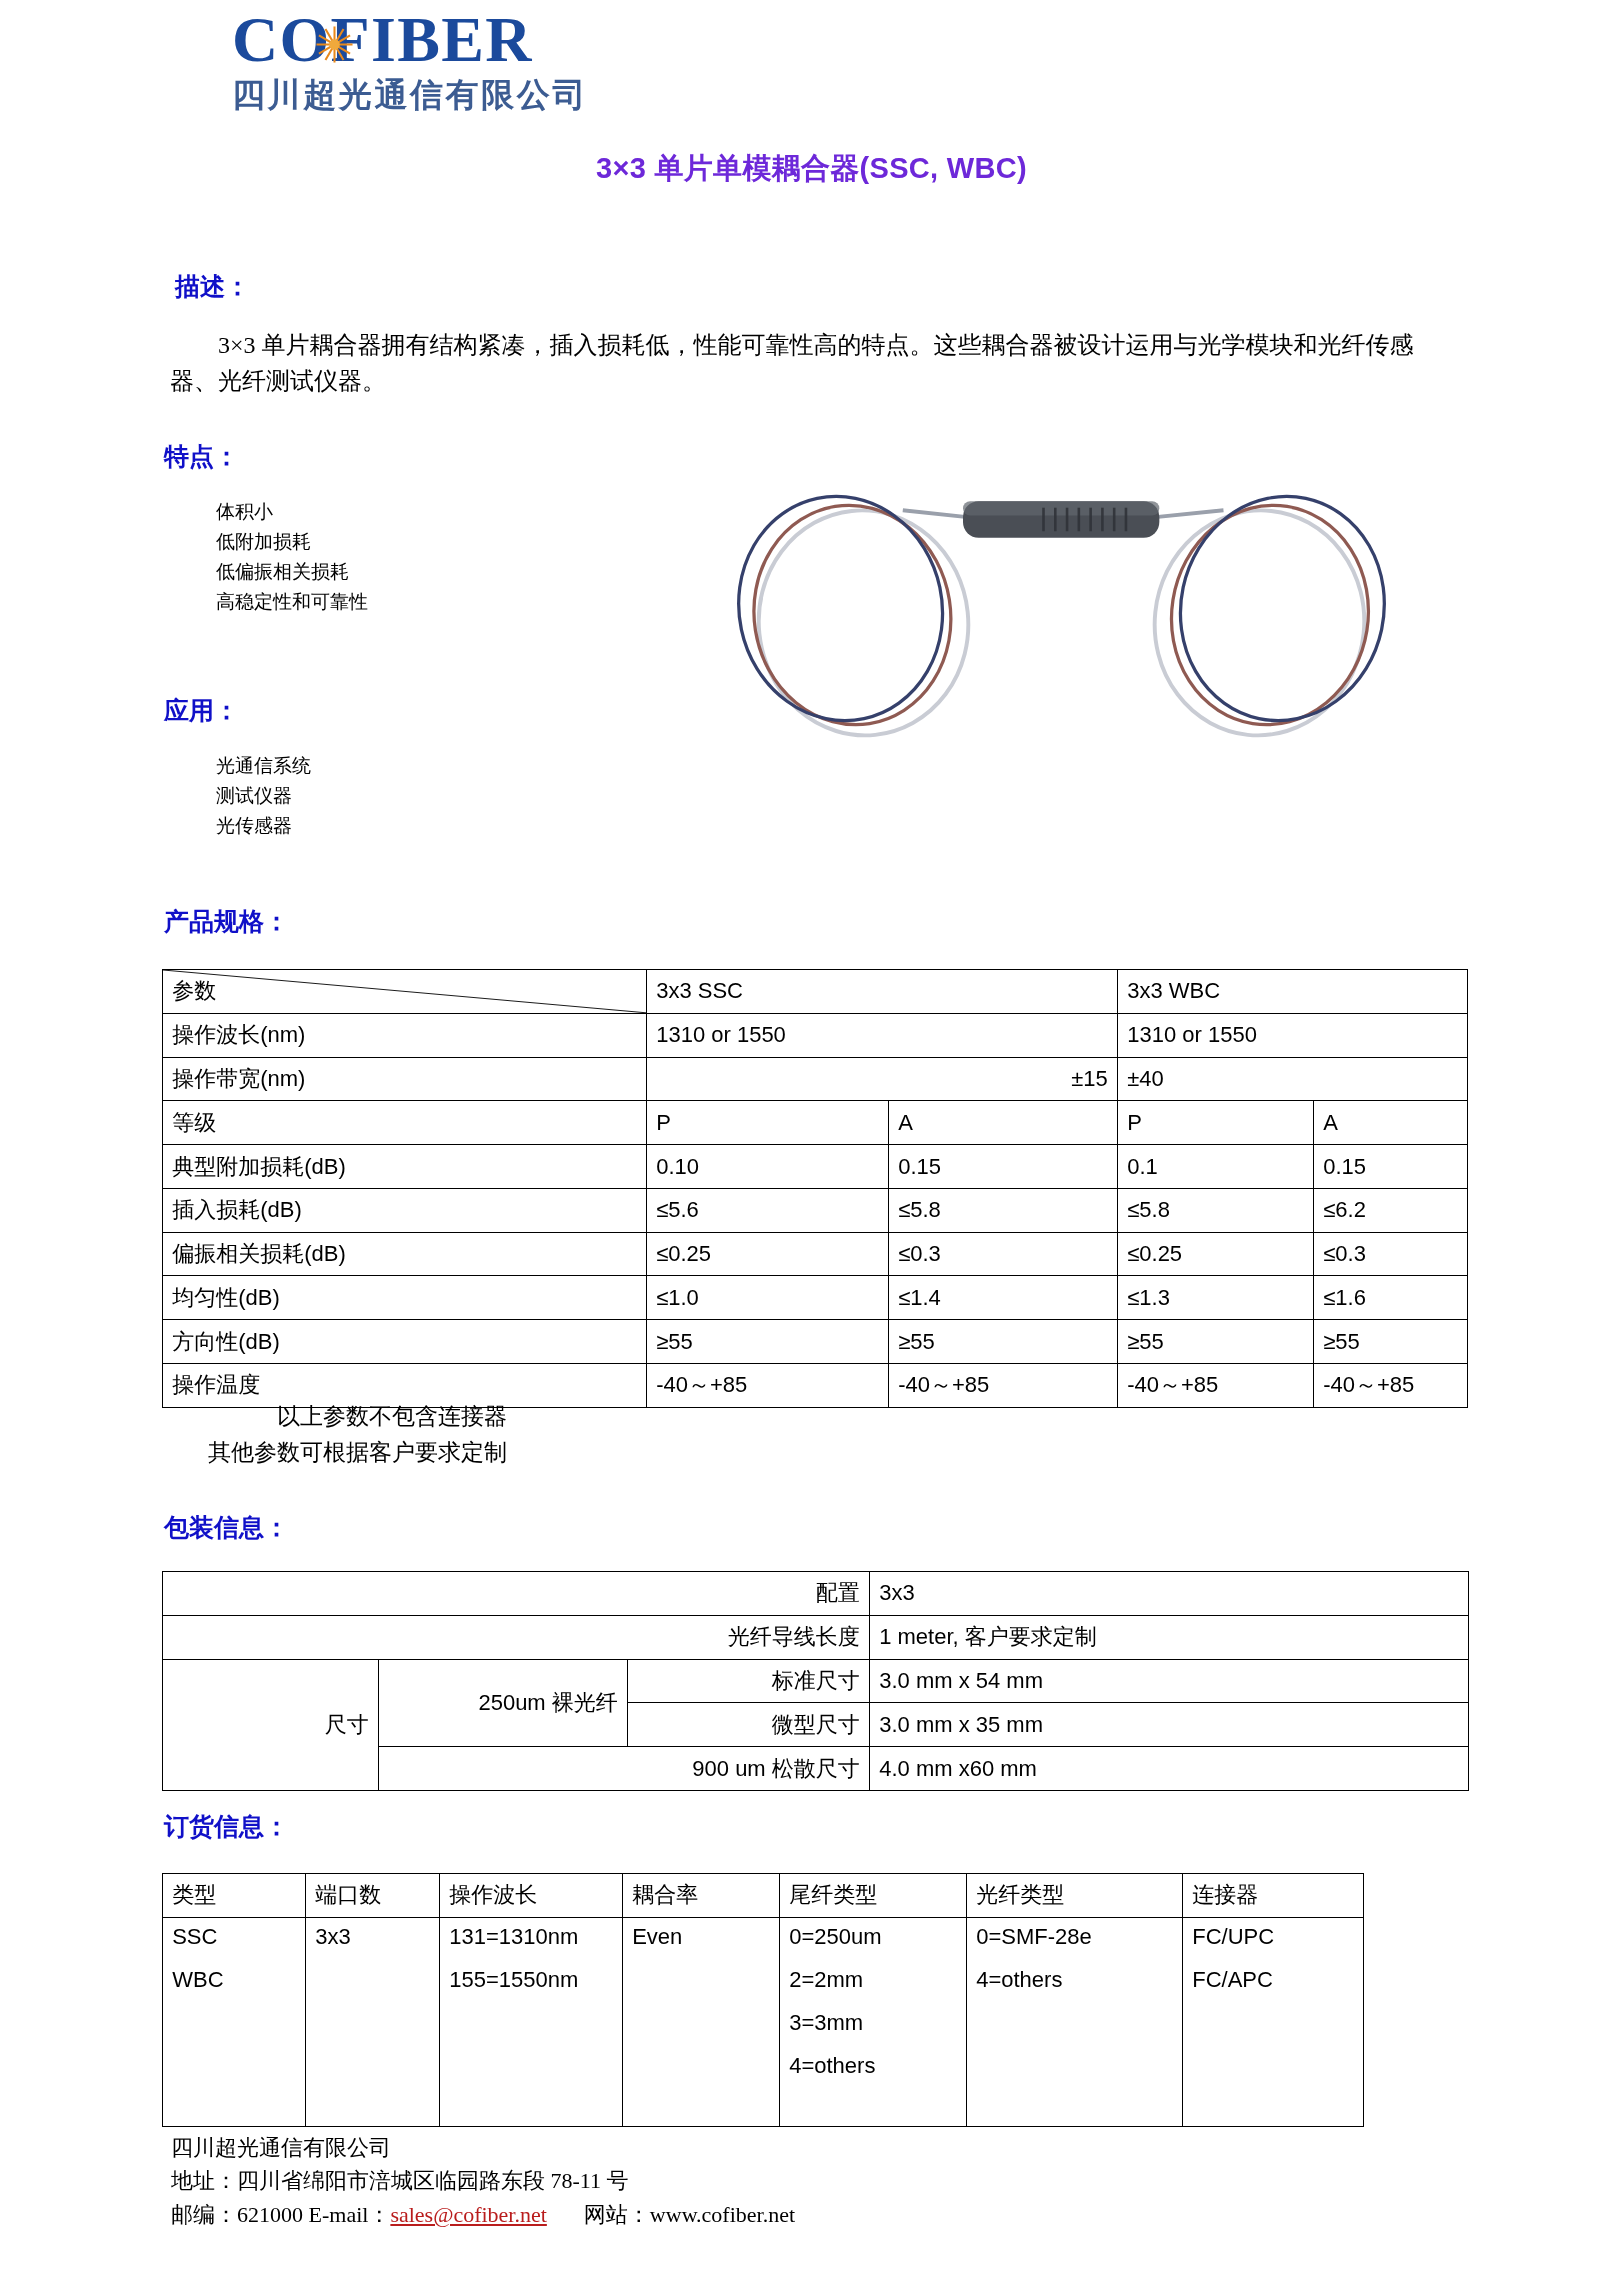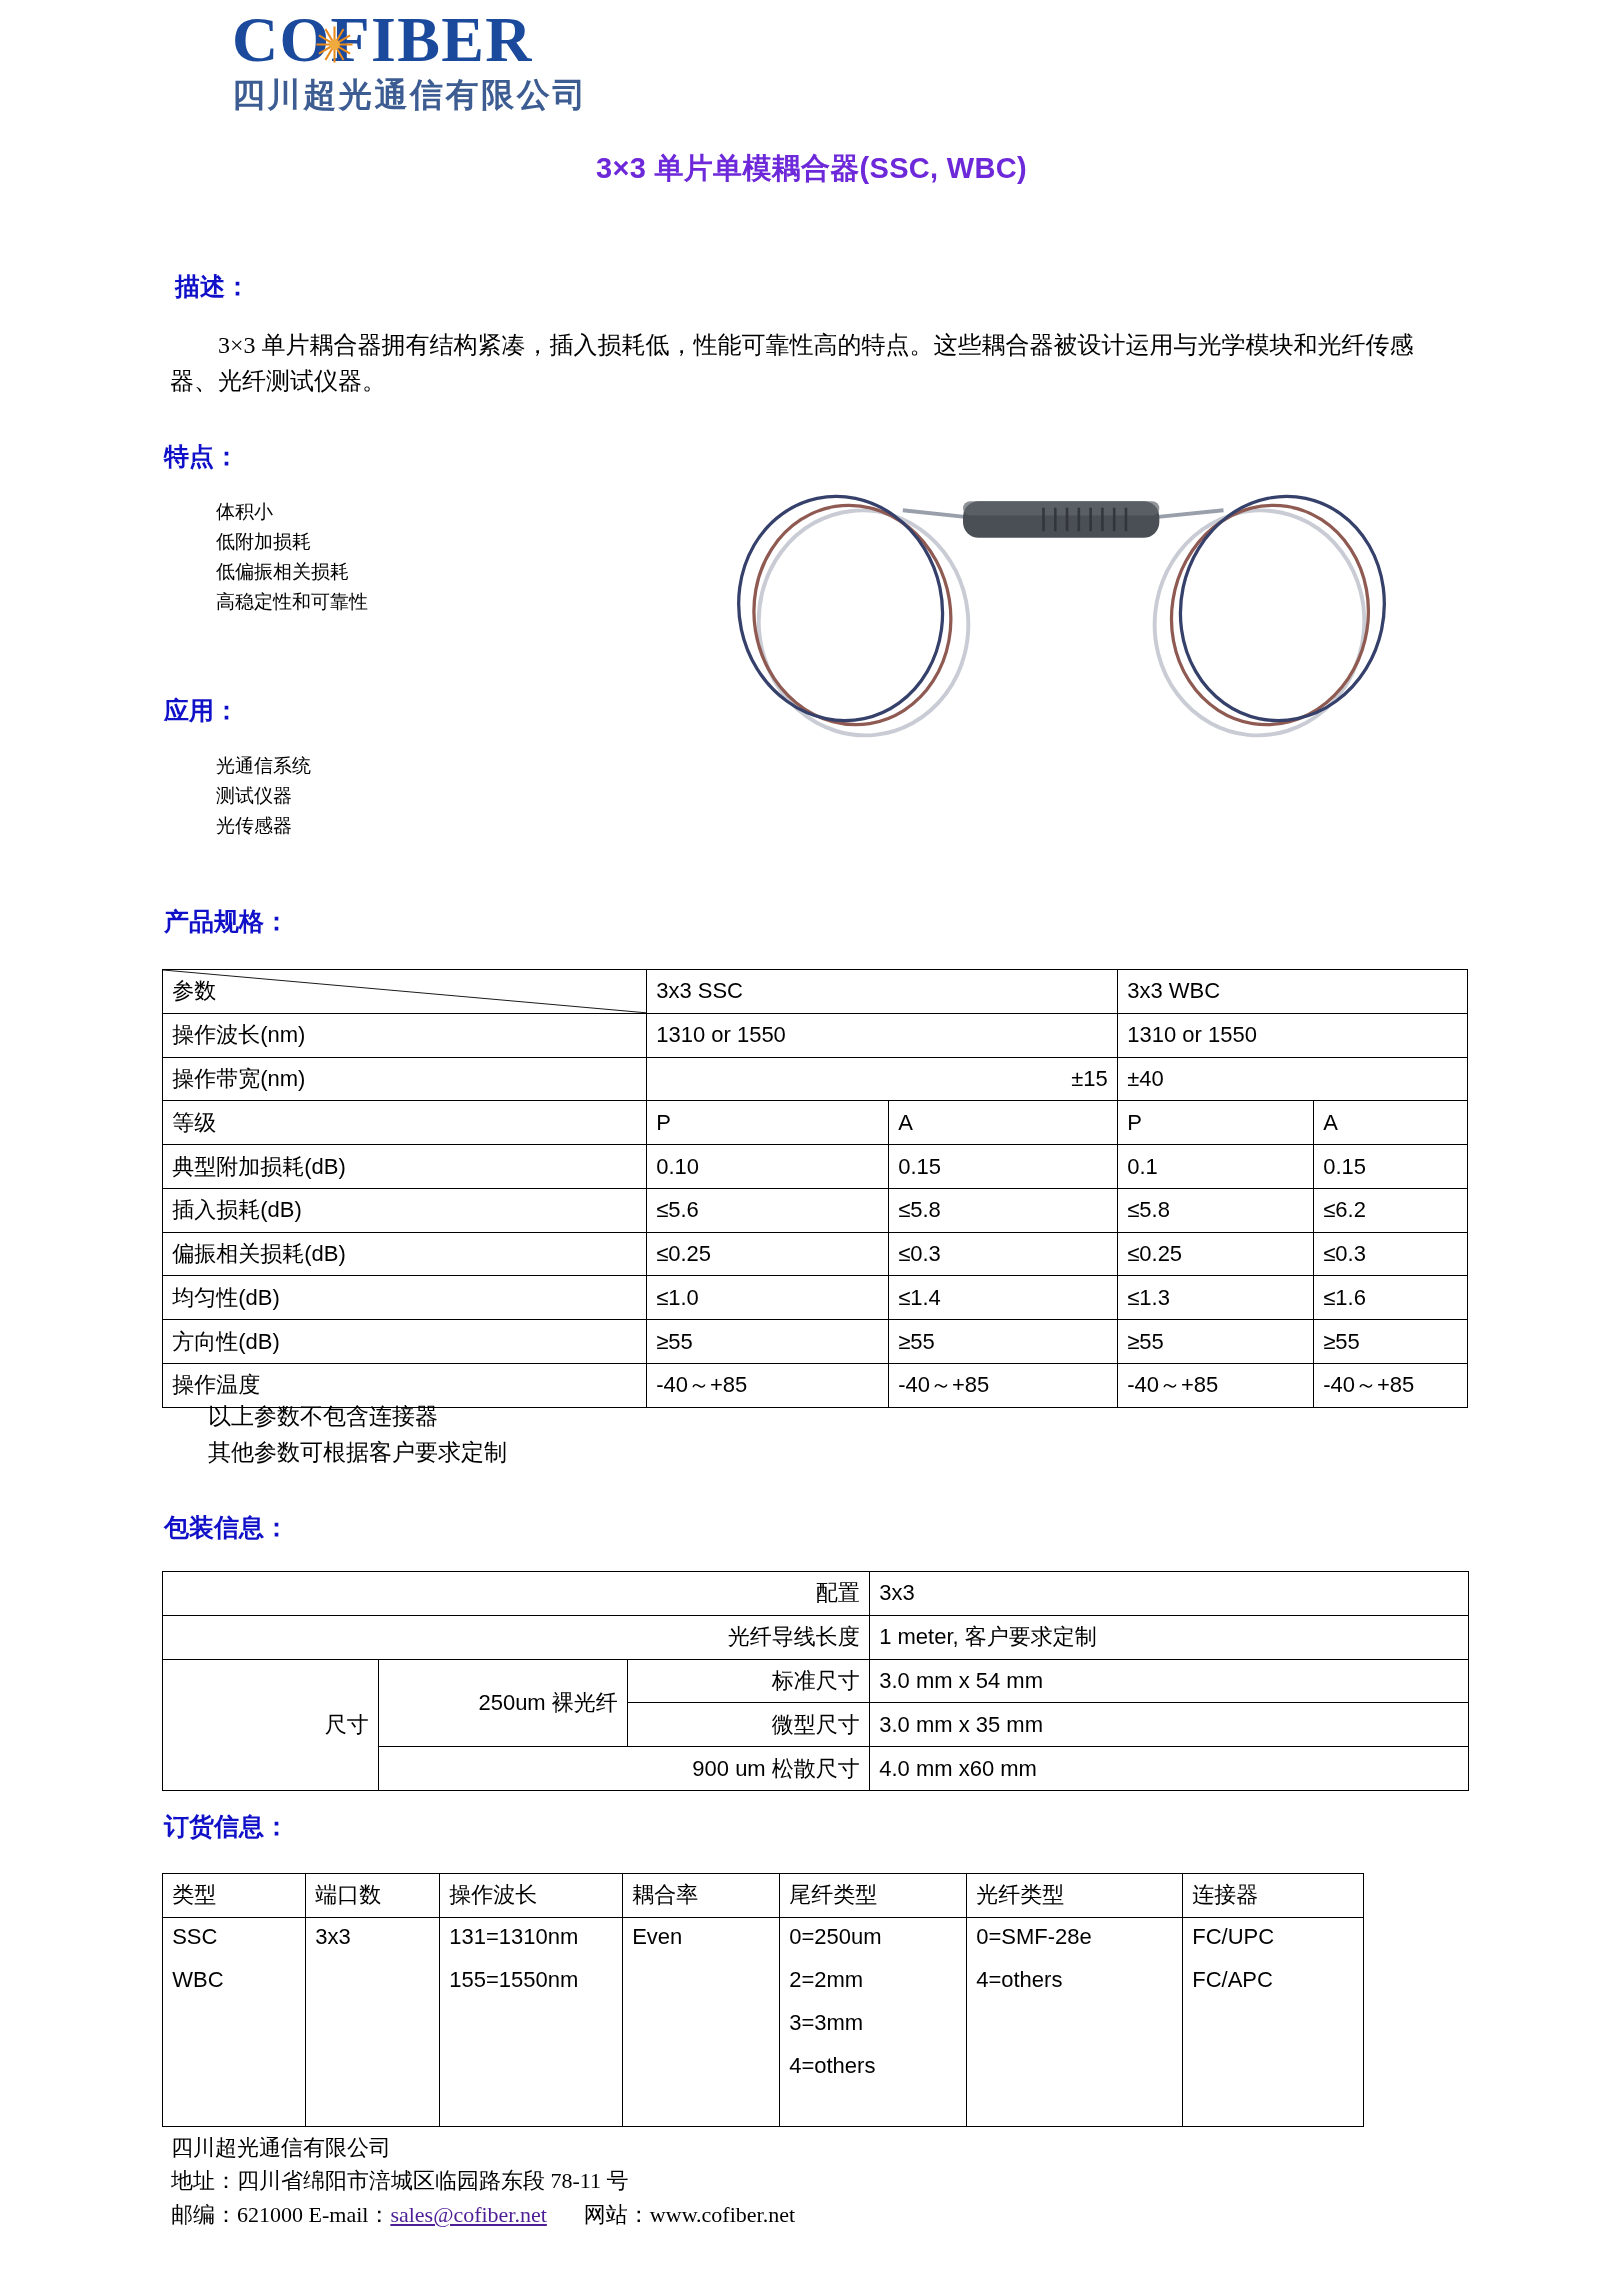--- a/index.html
+++ b/index.html
@@ -131,34 +131,35 @@
     width: 100%;
     height: 100%;
   }
   td.diag span { position: relative; z-index: 2; }
 
   .note {
     position: absolute;
     font-family: "Liberation Serif", serif;
     font-size: 23px;
     line-height: 1.55;
+    text-align: right;
   }
 
   
   .footer {
     position: absolute;
     left: 171px;
     top: 2131px;
     font-family: "Liberation Serif", serif;
     font-size: 22px;
     line-height: 1.52;
     color: #000;
   }
   .footer a, .mail-link {
-    color: #4c1d95;
+    color: #b91c1c;
     text-decoration: underline;
   }
   .gapwide { display: inline-block; width: 37px; }
 </style>
 </head>
 <body>
 
 <div class="logo-wrap">
   <div style="position:relative;">
     <div class="logo-word">COFIBER</div>

